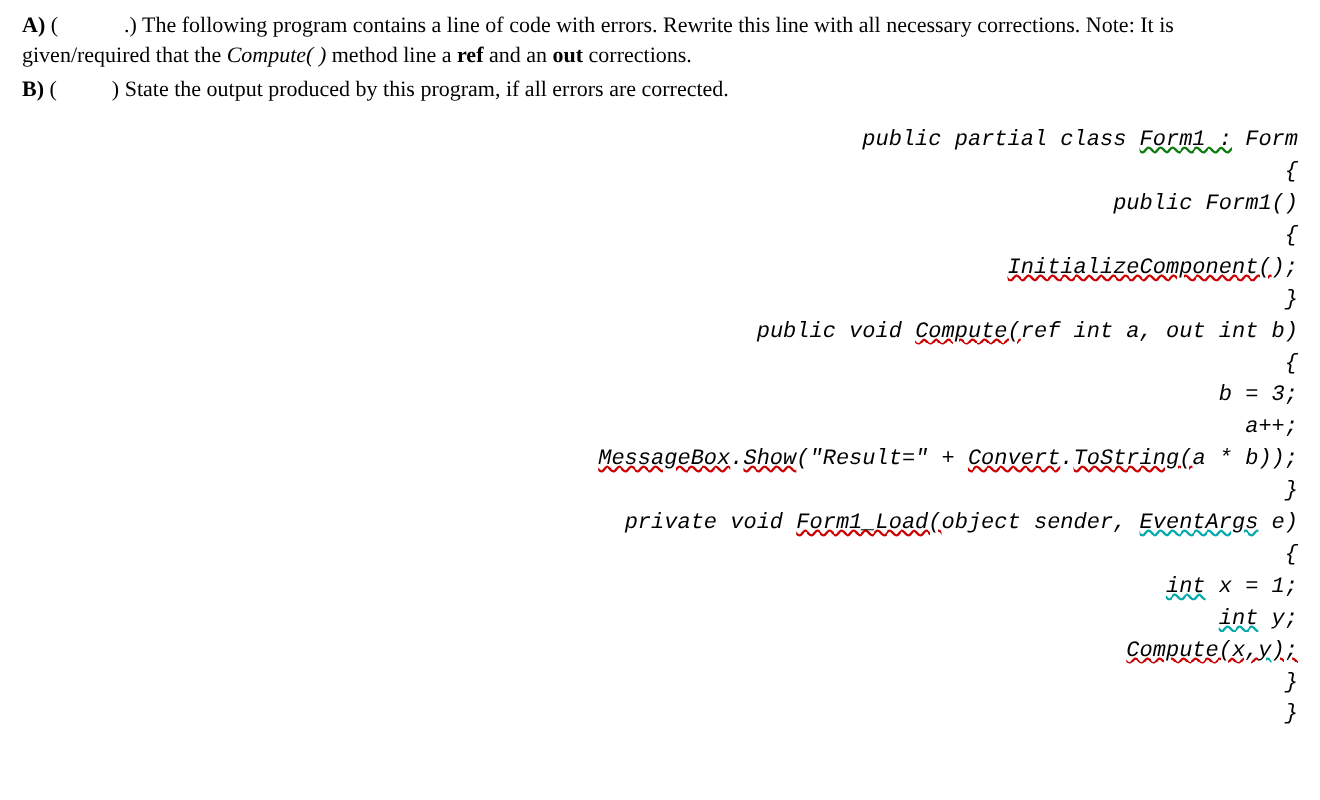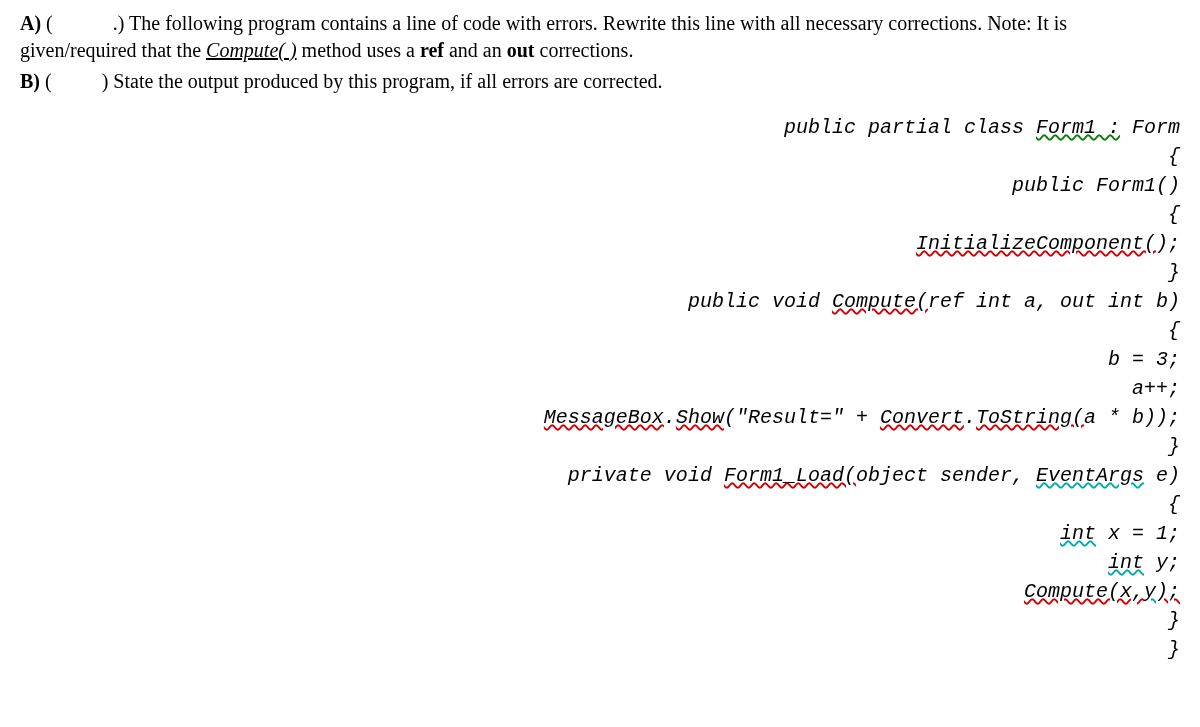--- a/index.html
+++ b/index.html
@@ -10,21 +10,20 @@
     color: #000;
     background: #fff;
     width: 1160px;
   }
   .question {
     line-height: 1.35;
     margin-bottom: 4px;
   }
   .bold { font-weight: bold; }
   .ulink {
-    text-decoration: underline;
     font-style: italic;
   }
   .paren-blank {
     display: inline-block;
     width: 60px;
   }
   .code-block {
     font-family: "Consolas", "Courier New", monospace;
     font-size: 20px;
     font-style: italic;
@@ -48,21 +47,21 @@
     text-decoration-line: underline;
     text-decoration-style: wavy;
     text-decoration-color: #0aa;
   }
 </style>
 </head>
 <body>
 
 <div class="question">
   <span class="bold">A)</span>
-  <span>(</span><span class="paren-blank"></span><span>.) The following program contains a line of code with errors. Rewrite this line with all necessary corrections. Note: It is given/required that the </span><span class="ulink">Compute( )</span><span> method uses a </span><span class="bold">ref</span><span> and an </span><span class="bold">out</span><span> corrections.</span>
+  <span>(</span><span class="paren-blank"></span><span>.) The following program contains a line of code with errors. Rewrite this line with all necessary corrections. Note: It is given/required that the </span><span class="ulink">Compute( )</span><span> method line a </span><span class="bold">ref</span><span> and an </span><span class="bold">out</span><span> corrections.</span>
 </div>
 
 <div class="question">
   <span class="bold">B)</span>
   <span>(</span><span class="paren-blank" style="width:50px"></span><span>) State the output produced by this program, if all errors are corrected.</span>
 </div>
 
 <div class="code-block"><span>public partial class </span><span class="sq-green">Form1 :</span><span> Form</span>
 <span>{</span>
 <span>      public Form1()</span>

